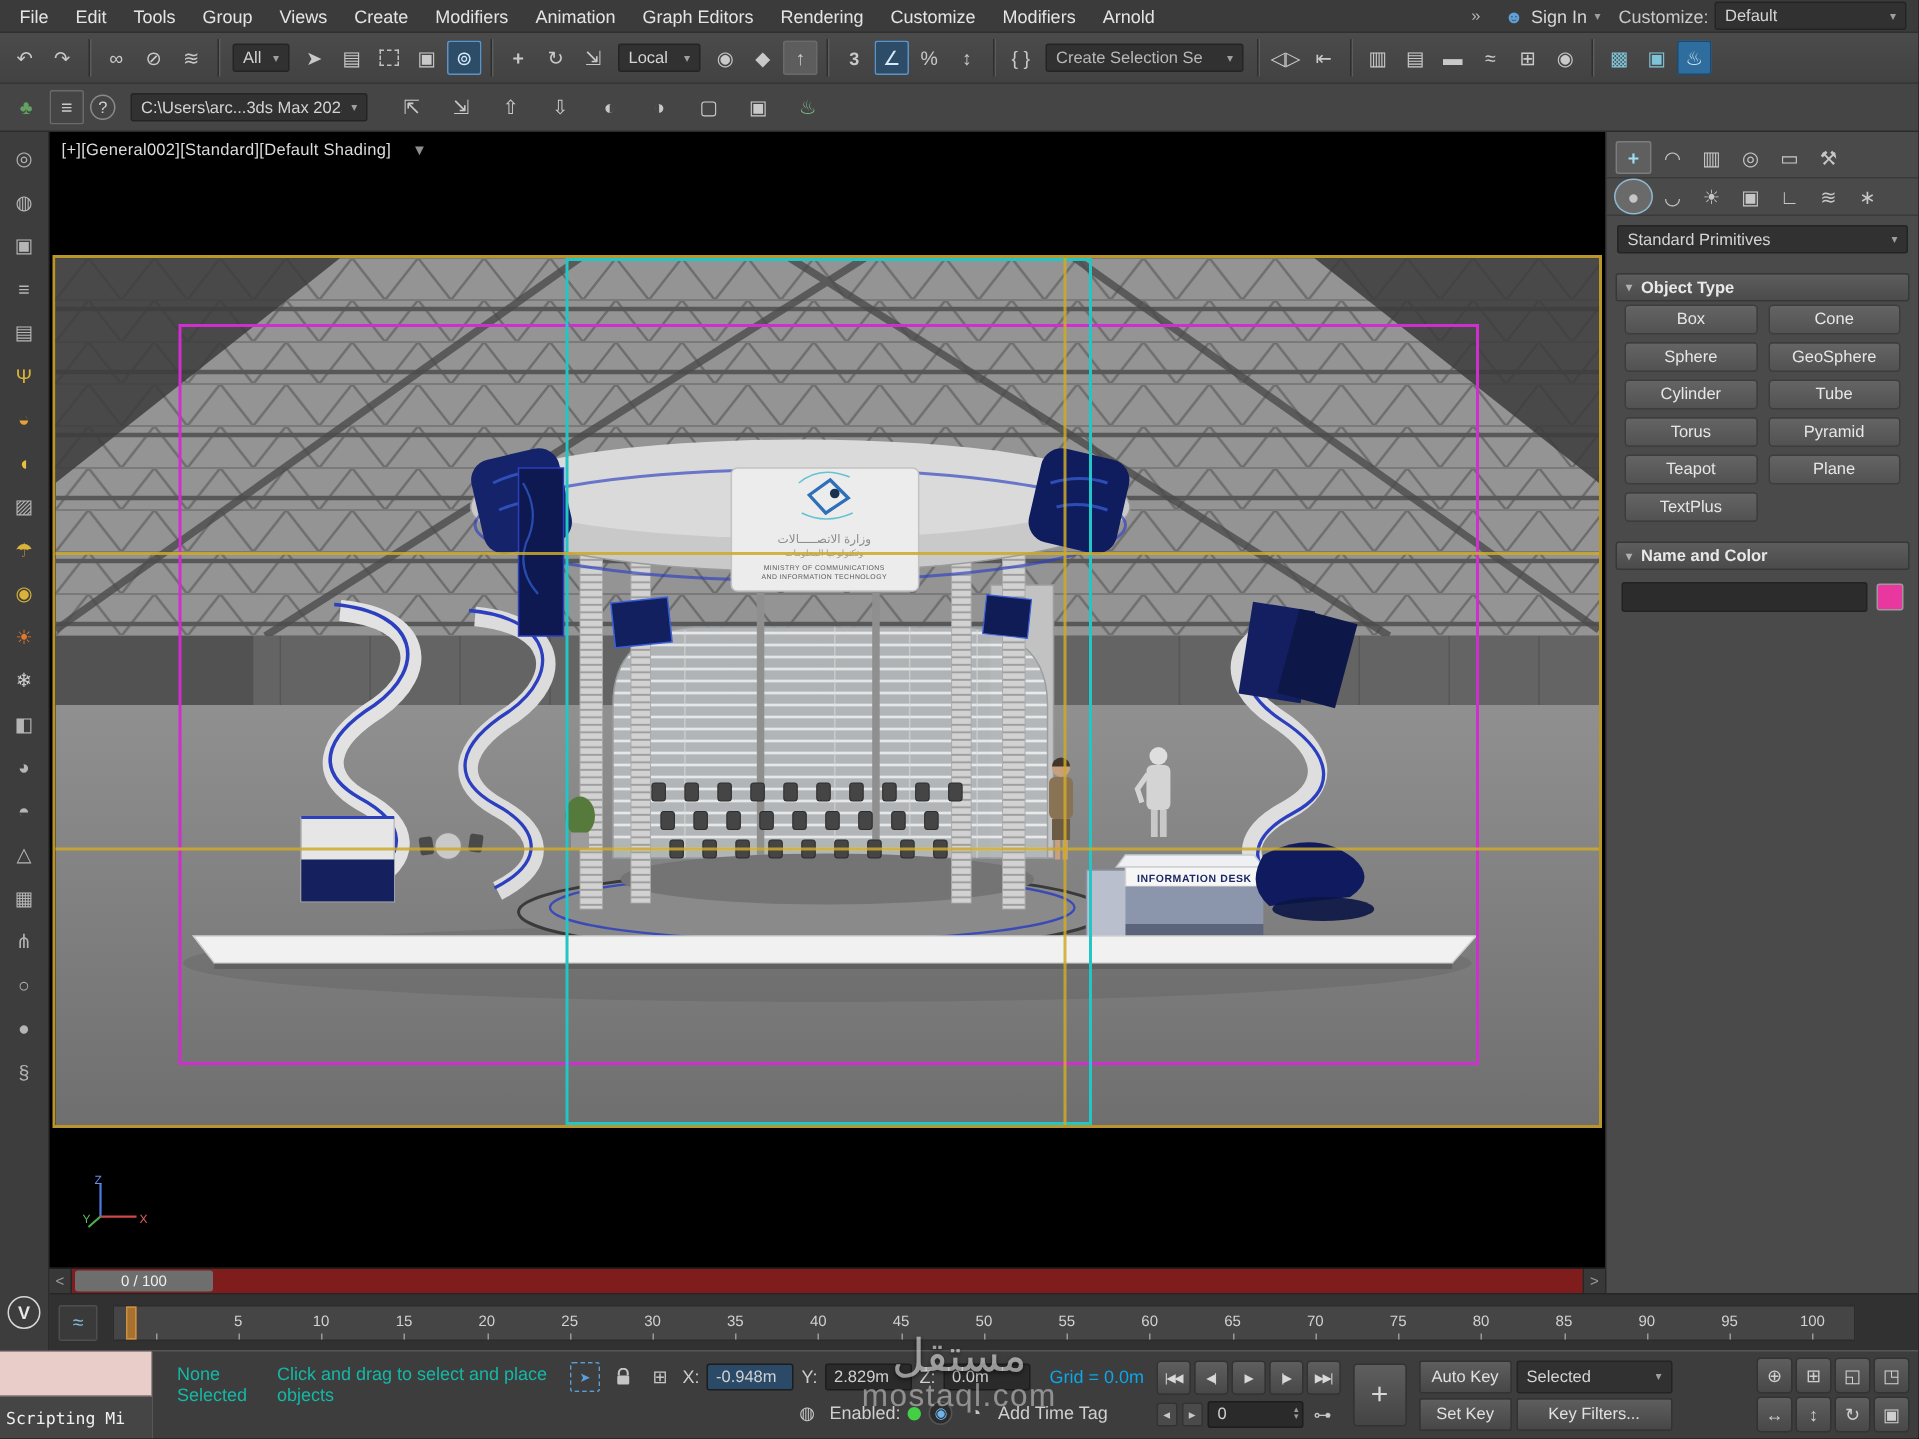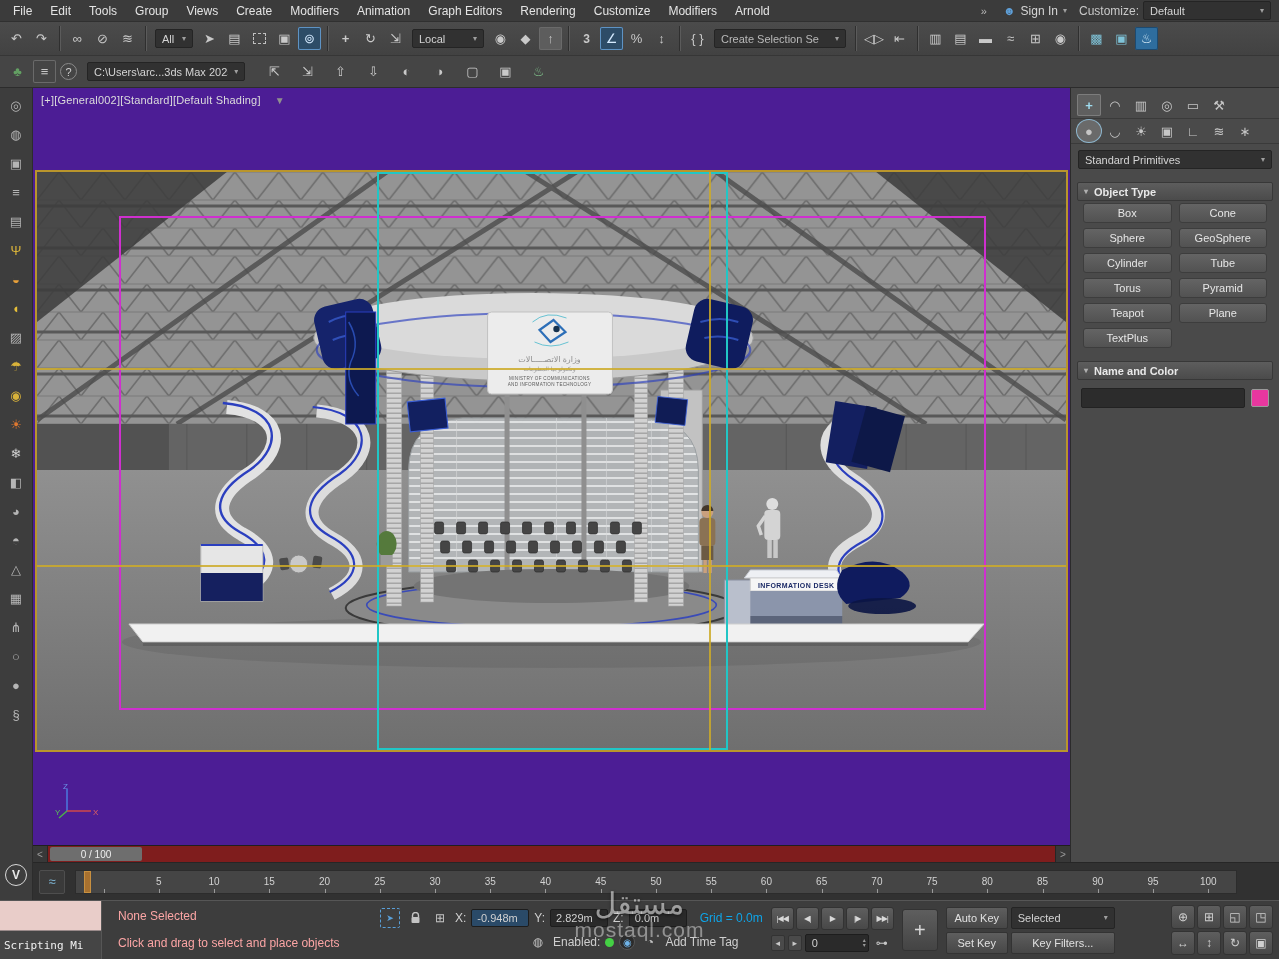--- a/index.html
+++ b/index.html
@@ -23,37 +23,37 @@
   .tbi.active{background:#2d4c67;box-shadow:inset 0 0 0 1px #5e93c4;color:#d5eaff}
   .tbi.pressed{background:#5d5d5d;box-shadow:inset 0 0 0 1px #7a7a7a}
   .tbi.boxed{box-shadow:inset 0 0 0 1px #6a6a6a}
   .bold{font-weight:bold}
   .teal{color:#7fc3d8}
   .renderbtn{background:#2e6d9e;color:#d8ecf8;box-shadow:inset 0 0 0 1px #1d4a70}
   .snap3{font-weight:bold;font-size:12px}
   .sep{width:1px;height:25px;background:#2f2f2f;box-shadow:1px 0 0 #5b5b5b;margin:0 4px}
   .regionbox{width:13px;height:11px;border:1px dashed #c0c0c0;display:block}
   .filterdd{width:38px;margin:16px 3px}
-  .coorddd{width:72px;margin:0 3px}
+  .coorddd{width:55px;margin:0 3px}
   .setdd{width:132px;margin:0 3px;color:#b9b9b9}
   .toolbar2{height:32px;background:#454545;display:flex;align-items:center;padding:0 6px;gap:4px;border-bottom:1px solid #2c2c2c}
   .trees{color:#63a063;font-size:13px}
   .helpc{border:1px solid #8a8a8a;border-radius:50%;width:17px;height:17px;min-width:17px;font-size:11px;color:#cfcfcf}
   .pathdd{width:158px;margin:0 6px}
   .t2icons{display:inline-flex;gap:10px;margin-left:8px}
   
   .mainwrap{display:flex;height:812px}
   .leftstrip{width:33px;background:#3d3d3d;border-right:1px solid #2c2c2c;display:flex;flex-direction:column;align-items:center;padding:6px 0}
   .vicons{display:flex;flex-direction:column;gap:7px;align-items:center}
   .vtbi{width:24px;height:22px;display:flex;align-items:center;justify-content:center;font-size:13px;color:#b5b5b5}
   .vray{margin-top:auto;margin-bottom:8px;width:22px;height:22px;border:1.5px solid #d8d8d8;border-radius:50%;display:flex;align-items:center;justify-content:center;font-size:12px;font-weight:bold;color:#e8e8e8}
   .rightside{flex:1;display:flex;flex-direction:column;min-width:0}
   .contentrow{display:flex;height:774px}
   .centercol{flex:1;display:flex;flex-direction:column;min-width:0}
-  .viewport{flex:1;position:relative;background:#4c1d95}
+  .viewport{flex:1;position:relative;background:#000000}
   .vphead{position:absolute;top:6px;left:8px;display:flex;align-items:center;gap:14px;z-index:5}
   .vplabel{font-size:11px;color:#dcdcdc;letter-spacing:.2px}
   .funnel{color:#8f8f8f;font-size:10px}
   .renderarea{position:absolute;left:2px;top:82px;width:1033px;height:582px;border:2px solid #b9952c}
   .scene{position:absolute;inset:0;width:100%;height:100%;display:block}
   .sfm{position:absolute;left:8%;top:7.6%;width:84.2%;height:85.4%;border:2px solid #cf2fcf;pointer-events:none}
   .sfc{position:absolute;left:33%;top:0;width:34.2%;height:100%;border:2px solid #21c6c6;pointer-events:none}
   .sfh1,.sfh2{position:absolute;left:0;right:0;border-top:2px solid rgba(205,170,40,.85);pointer-events:none}
   .sfh1{top:196px}.sfh2{top:393px}
   .sfv{position:absolute;top:0;bottom:0;left:672px;border-left:2px solid rgba(205,170,40,.85);pointer-events:none}
@@ -86,21 +86,21 @@
   .rulericon{width:26px;height:24px;margin-left:6px;display:flex;align-items:center;justify-content:center;color:#7fb8d8;font-size:13px;background:#3a3a3a;border:1px solid #4e4e4e;border-radius:2px}
   .rulerband{flex:1;height:24px;margin:0 42px 0 10px;background:#454545;border:1px solid #2c2c2c;position:relative;display:flex}
   .marker{position:absolute;left:8px;top:0;bottom:0;width:7px;background:#a8712f;border:1px solid #c89040}
   .tick{flex:1;display:flex;align-items:center;justify-content:center;font-size:10px;color:#d2d2d2;position:relative}
   .tick::after{content:"";position:absolute;bottom:0;left:50%;width:1px;height:4px;background:#9a9a9a}
   
   .statusbar{height:59px;background:#3d3d3d;border-top:1px solid #565656;display:flex;gap:8px}
   .msbox{width:102px;border-right:1px solid #565656;display:flex;flex-direction:column}
   .mspink{height:30px;background:#e9cdc9;border-bottom:1px solid #9a8a8a}
   .mstext{flex:1;display:flex;align-items:center;padding-left:4px;font-family:"DejaVu Sans Mono",monospace;font-size:11px;color:#f0f0f0;background:#454545}
-  .statustext{width:262px;display:flex;flex-direction:column;justify-content:space-between;padding:8px 0 9px 8px;font-size:12px;color:#fca5a5}
+  .statustext{width:262px;display:flex;flex-direction:row;justify-content:center;padding:8px 0 9px 8px;font-size:12px;color:#14b8a6}
   .centerstack{display:flex;flex-direction:column;justify-content:space-between;padding:7px 0}
   .srow{display:flex;align-items:center;gap:5px}
   .srow.row2{margin-left:148px}
   .sicon{min-width:20px;height:20px;display:inline-flex;align-items:center;justify-content:center;color:#c6c6c6;font-size:12px}
   .isolate{border:1px dashed #5a9fd8;border-radius:2px;width:20px}
   .iarrow{font-size:9px;color:#5a9fd8}
   .clabel{font-size:12px;color:#cfcfcf;white-space:nowrap}
   .sfield{width:58px;height:18px;background:#2a2a2a;border:1px solid #1d1d1d;border-radius:2px;font-size:11px;color:#d0d0d0;display:inline-flex;align-items:center;padding:0 5px}
   .sfield.hl{background:#2a4a68}
   .gridtext{margin-left:8px;font-size:12px;color:#0ea5e9;white-space:nowrap}

